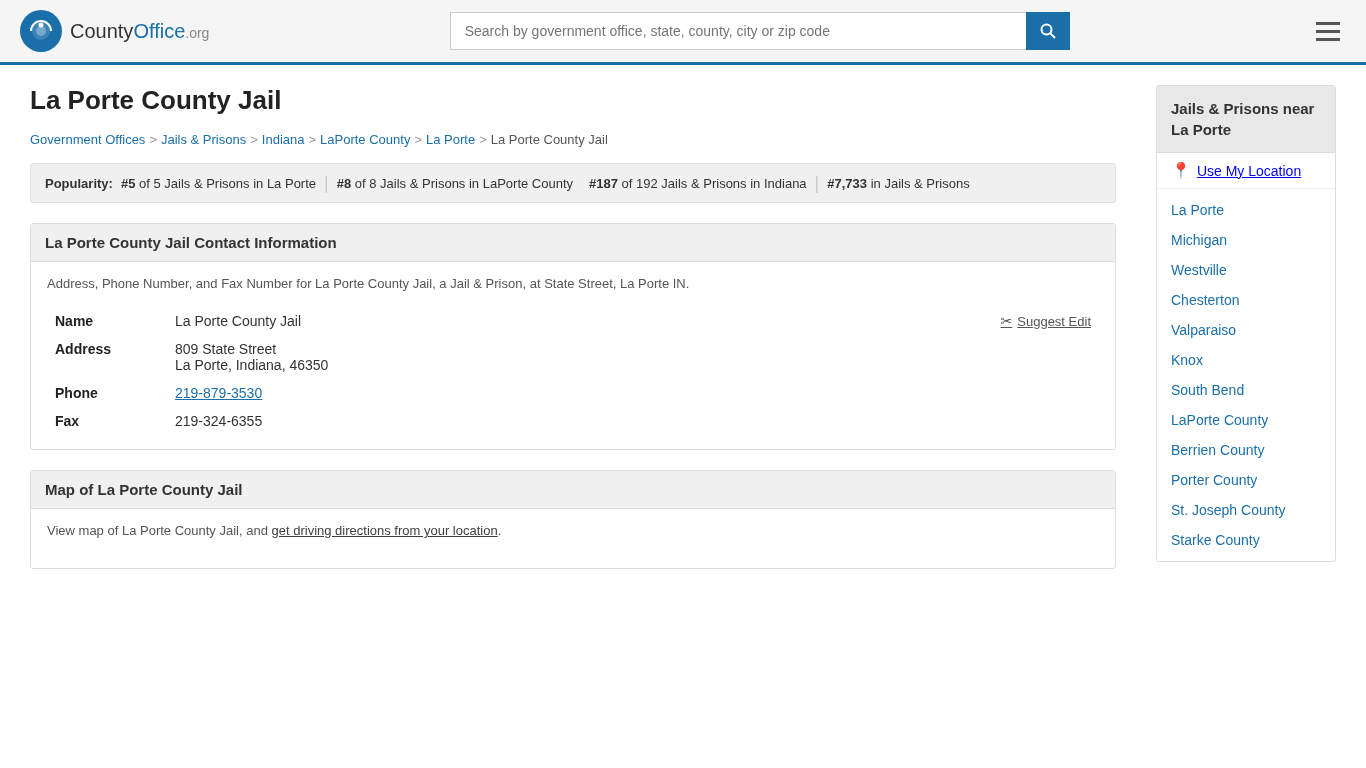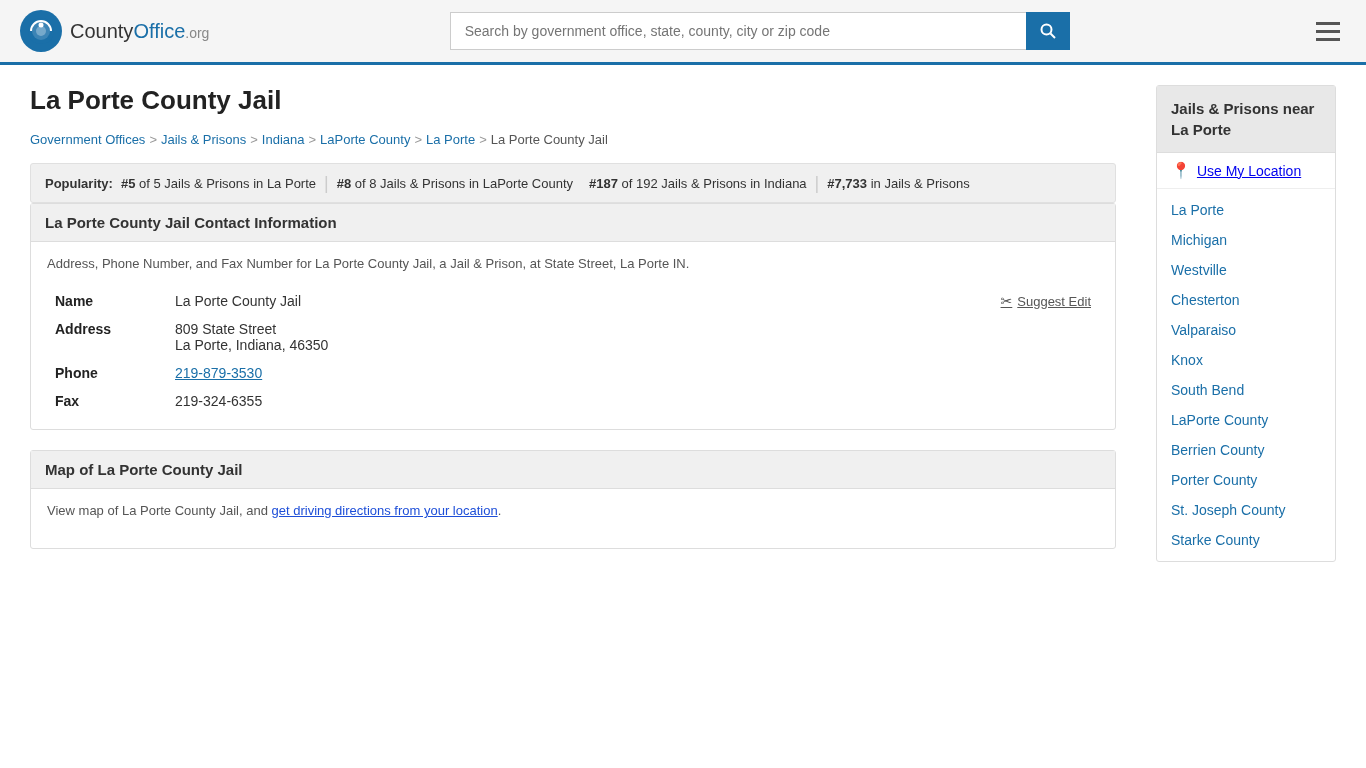--- a/index.html
+++ b/index.html
@@ -109,20 +109,21 @@
     }
     .breadcrumb .sep { color: #999; }
 
     
     .popularity-bar {
       background: #f0f0f0;
       border: 1px solid #e0e0e0;
       border-radius: 3px;
       padding: 10px 14px;
       font-size: 13px;
+      margin-bottom: 20px;
       display: flex;
       flex-wrap: wrap;
       gap: 8px;
       align-items: center;
     }
     .popularity-bar strong { font-weight: bold; }
     .popularity-bar .sep-v {
       color: #ccc;
       font-size: 18px;
       line-height: 1;
@@ -219,21 +220,21 @@
       align-items: center;
       gap: 6px;
       padding: 8px 14px;
       border-bottom: 1px solid #eee;
     }
     .pin-icon {
       color: #555;
       font-size: 16px;
     }
     .map-link {
-      color: #1d4ed8;
+      color: #404040;
       text-decoration: underline;
       cursor: pointer;
     }
   </style>
 </head>
 <body>
 
 <div class="header">
   <div class="logo-area">
     <div class="logo-icon">

